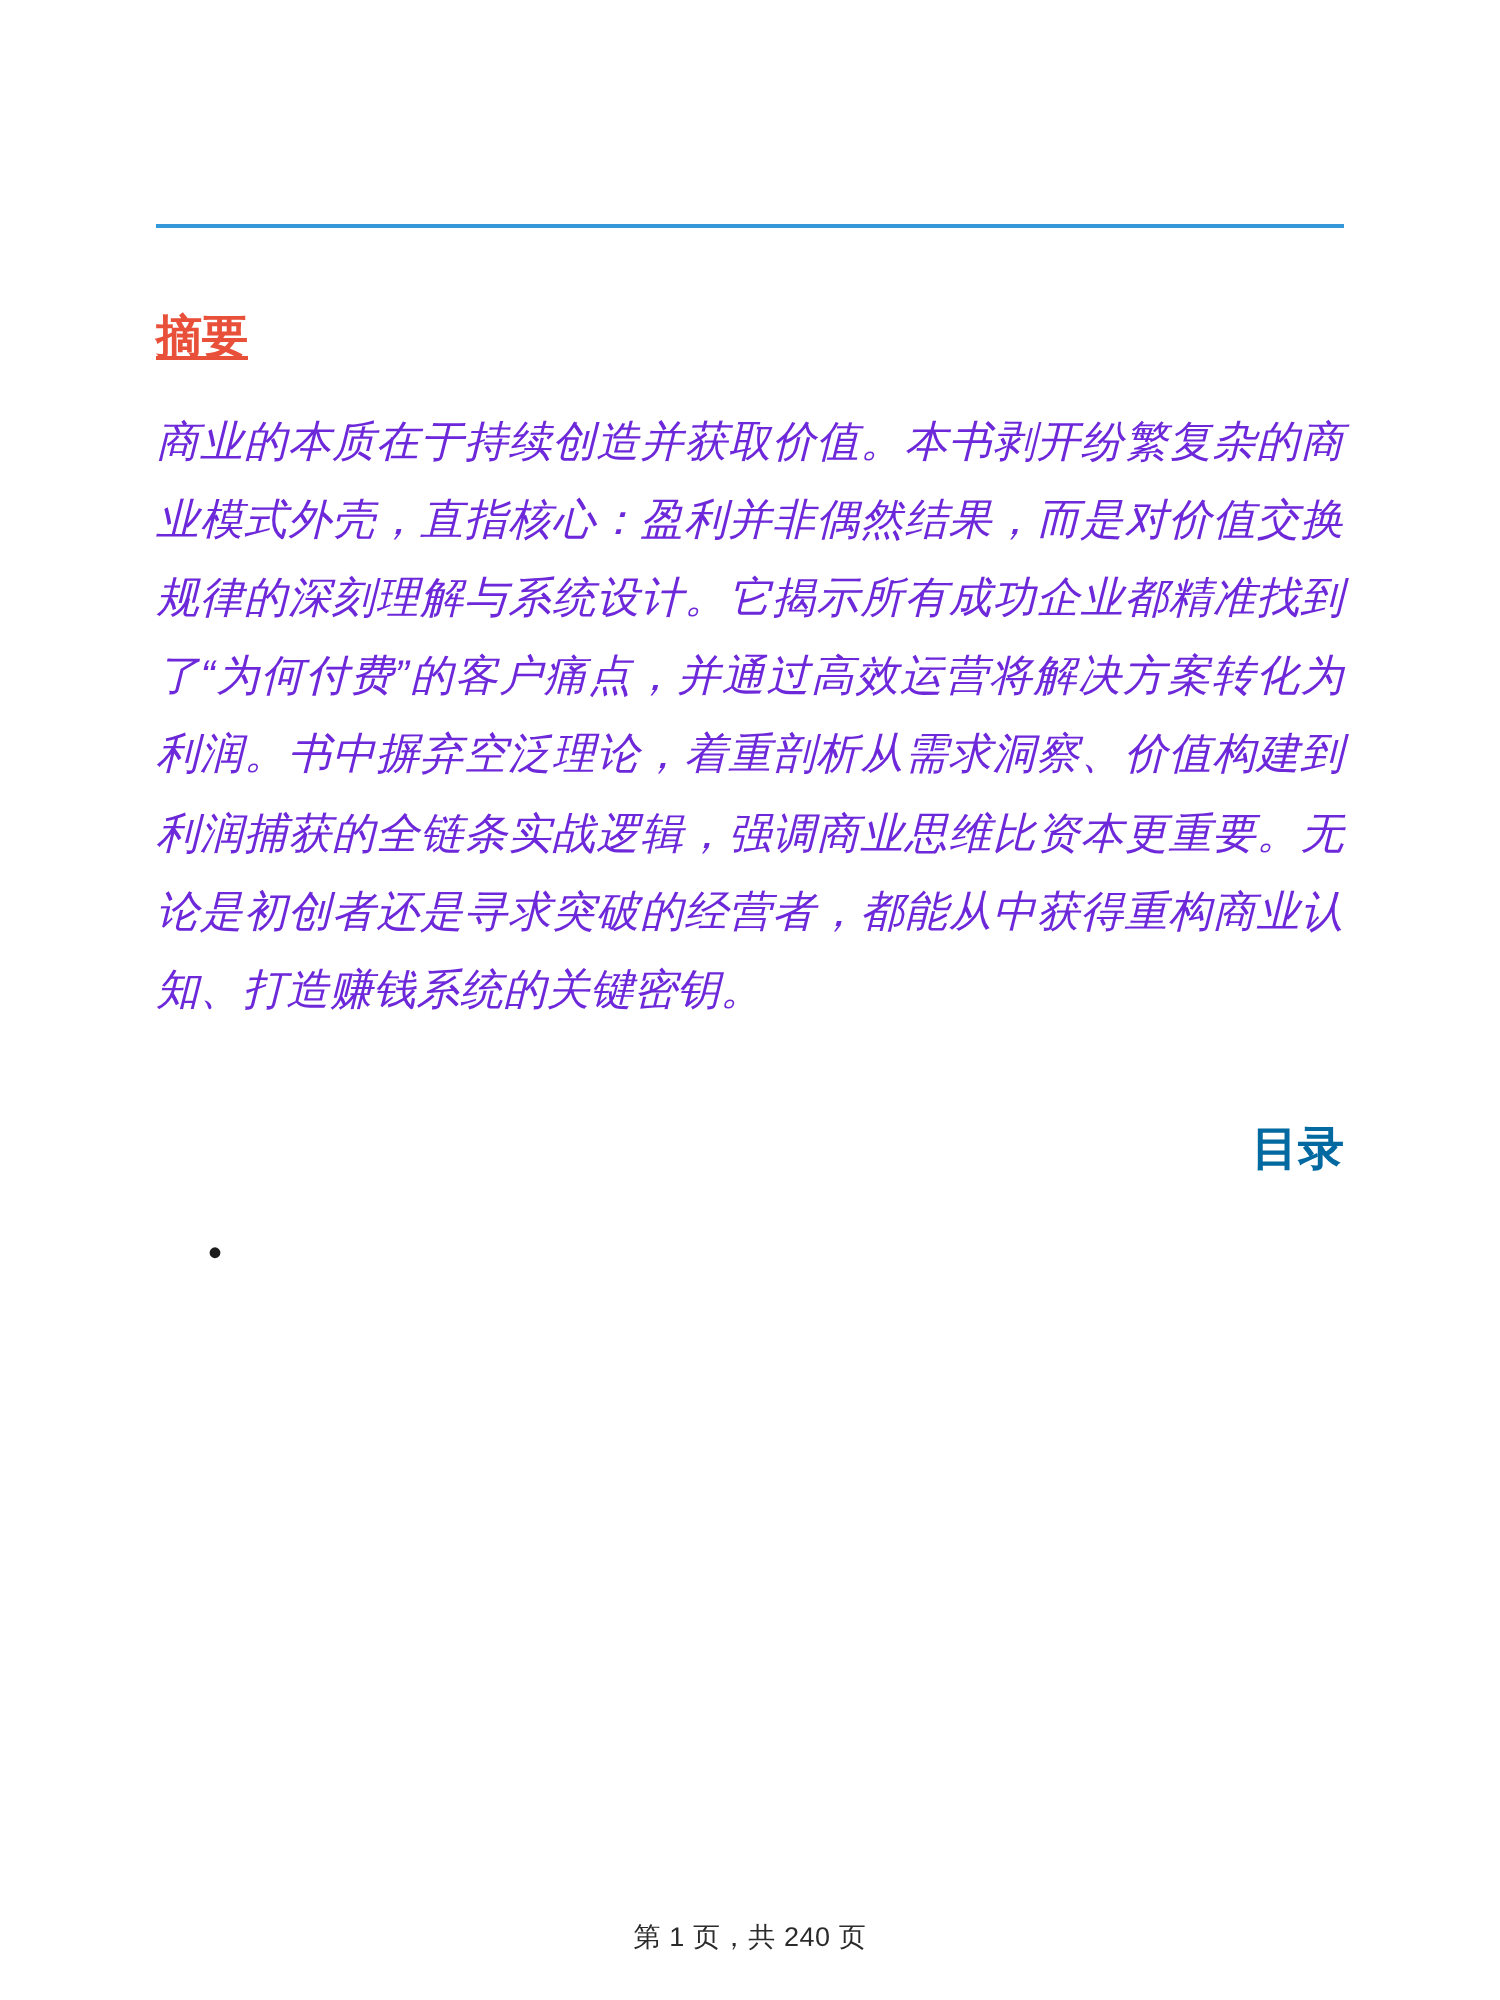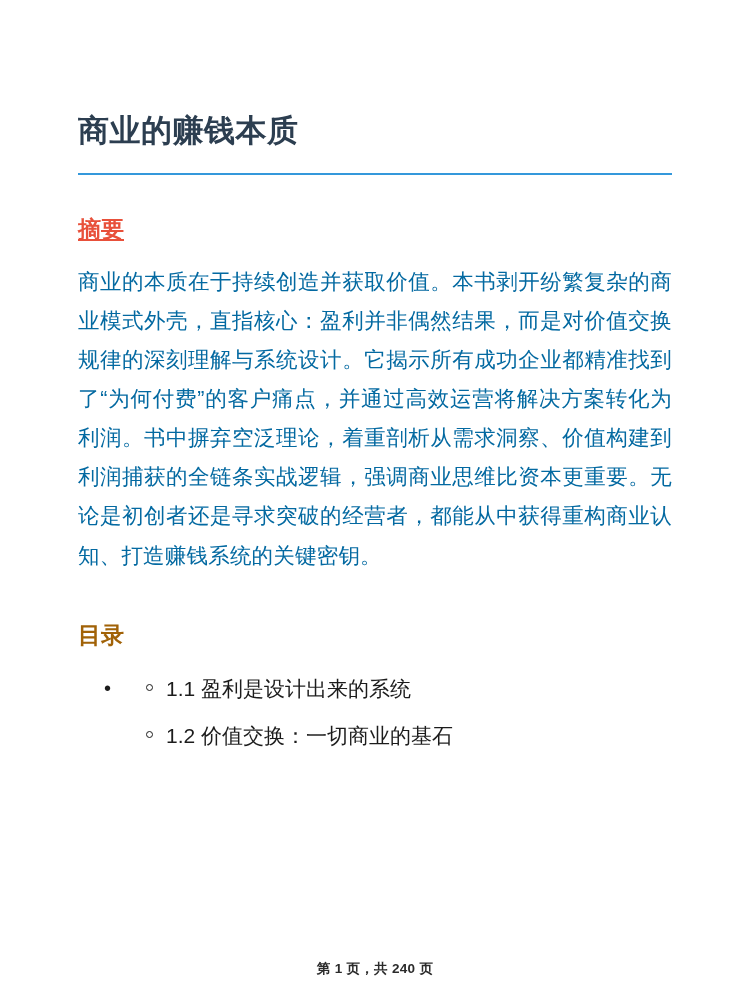--- a/index.html
+++ b/index.html
@@ -40,31 +40,33 @@
     font-size: 23px;
     font-weight: bold;
     color: #e8503a;
     margin: 0 0 18px 0;
     line-height: 1.3;
     text-decoration: underline;
   }
   .abstract-text {
     font-size: 21.5px;
     line-height: 1.82;
-    color: #0369a1;
+    color: #6d28d9;
     margin: 0 0 44px 0;
     text-align: justify;
     text-justify: inter-ideograph;
     letter-spacing: 0.2px;
+    font-style: italic;
   }
   .toc-heading {
     font-size: 23px;
     font-weight: bold;
-    color: #a16207;
+    color: #0369a1;
     margin: 0 0 22px 0;
+    text-align: right;
   }
   ul.toc-level1 {
     list-style: none;
     margin: 0;
     padding: 0;
   }
   ul.toc-level1 > li.toc-chapter {
     position: relative;
     padding-left: 44px;
     margin-bottom: 16px;
@@ -107,48 +109,37 @@
     line-height: 1.5;
     color: #1c1c1c;
   }
   .page-footer {
     position: absolute;
     left: 0;
     right: 0;
     bottom: 22px;
     text-align: center;
     font-size: 13.5px;
-    font-weight: bold;
+    font-weight: normal;
     color: #2b2b2b;
     letter-spacing: 0.3px;
   }
 </style>
 </head>
 <body>
 
 <div class="page">
 
-  <h1 class="doc-title">商业的赚钱本质</h1>
   <div class="title-rule"></div>
 
   <h2 class="section-heading">摘要</h2>
   <p class="abstract-text">商业的本质在于持续创造并获取价值。本书剥开纷繁复杂的商业模式外壳，直指核心：盈利并非偶然结果，而是对价值交换规律的深刻理解与系统设计。它揭示所有成功企业都精准找到了“为何付费”的客户痛点，并通过高效运营将解决方案转化为利润。书中摒弃空泛理论，着重剖析从需求洞察、价值构建到利润捕获的全链条实战逻辑，强调商业思维比资本更重要。无论是初创者还是寻求突破的经营者，都能从中获得重构商业认知、打造赚钱系统的关键密钥。</p>
 
   <h2 class="toc-heading">目录</h2>
 
   <ul class="toc-level1">
     <li class="toc-chapter">
       <span class="bullet">•</span>
-      <ul class="toc-level2">
-        <li class="toc-section">
-          <span class="bullet-hollow"></span>
-          <span class="section-label">1.1 盈利是设计出来的系统</span>
-        </li>
-        <li class="toc-section">
-          <span class="bullet-hollow"></span>
-          <span class="section-label">1.2 价值交换：一切商业的基石</span>
-        </li>
-      </ul>
     </li>
   </ul>
 
   <div class="page-footer">第 1 页，共 240 页</div>
 </div>
 
 </body></html>

